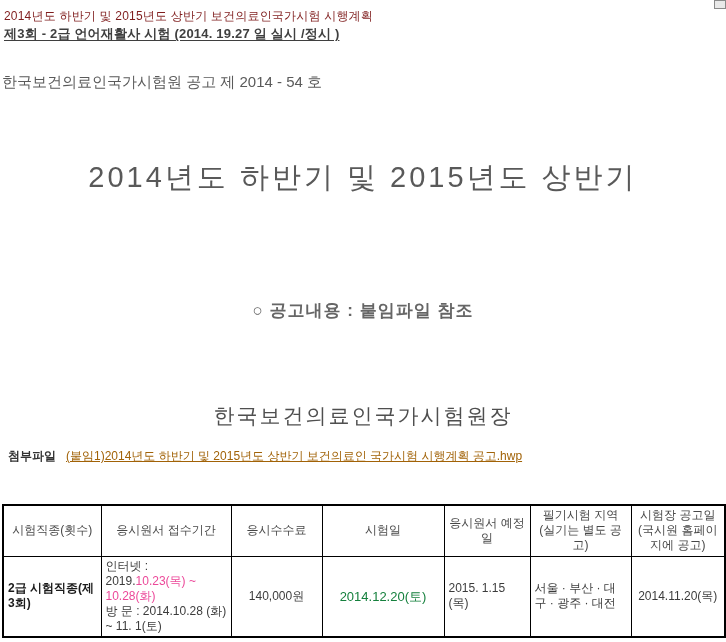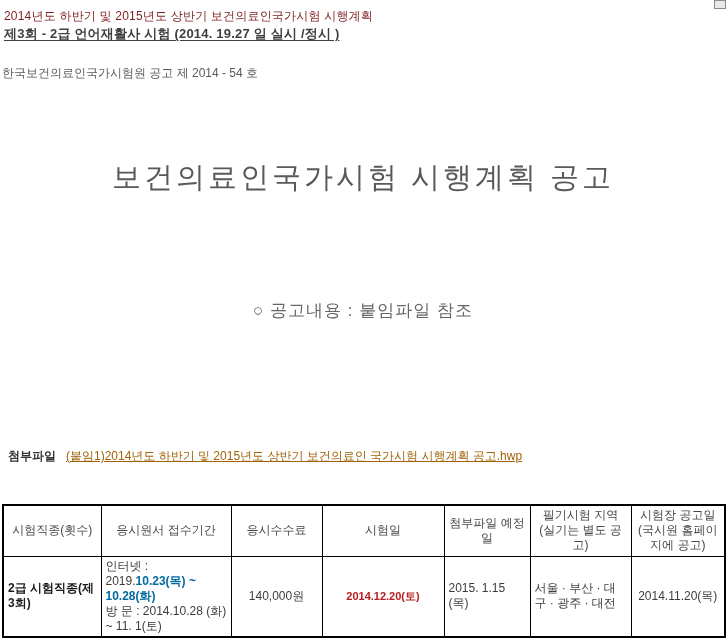--- a/index.html
+++ b/index.html
@@ -14,22 +14,22 @@
   .hdr-line1 {
     position:absolute; top:8px; left:4px;
     font-size:12px; color:#7f1d1d; letter-spacing:0.2px;
   }
   .hdr-line2 {
     position:absolute; top:25px; left:4px;
     font-size:13px; font-weight:bold; color:#3f3f3f;
     text-decoration:underline; text-underline-offset:2px; letter-spacing:0.2px;
   }
   .hdr-notice-no {
-    position:absolute; top:65px; left:2px;
-    font-size:12px; color:#5a5a5a;
+    position:absolute; top:73px; left:2px;
+    font-size:15px; color:#5a5a5a;
   }
 
   
   .corner-icon {
     position:absolute; top:-4px; right:-5px; width:19px; height:16px;
   }
   .corner-icon .box1 {
     position:absolute; top:0; left:6px; width:12px; height:9px;
     border:1px solid #9a9a9a; background:#f2f2f2;
   }
@@ -40,21 +40,21 @@
 
   
   .main-title {
     position:absolute; top:152px; left:0; width:100%;
     text-align:center; font-size:29px; line-height:50px;
     color:#595959; letter-spacing:3px; font-weight:normal;
   }
 
   .notice-line {
     position:absolute; top:299px; left:0; width:100%;
-    text-align:center; font-size:17px; color:#666; letter-spacing:1px;
+    text-align:center; font-size:17px; color:#666; letter-spacing:1px;font-weight:bold;
   }
   .date-line {
     position:absolute; top:353px; left:0; width:100%;
     text-align:center; font-size:15px; color:#6e6e6e; letter-spacing:1px;
   }
   .signature {
     position:absolute; top:402px; left:0; width:100%;
     text-align:center; font-size:21px; color:#4f4f4f; letter-spacing:2px;
   }
 
@@ -74,44 +74,45 @@
   .sched-table th, .sched-table td {
     border:1px solid #000; vertical-align:middle;
     line-height:15px; padding:2px 4px; overflow:hidden;
   }
   .sched-table thead th {
     height:51px; font-weight:normal; text-align:center; color:#474747;
   }
   .sched-table tbody td { height:59px; }
   .cell-left   { text-align:left; }
   .cell-center { text-align:center; }
-  .b { font-weight:bold; color:#0369a1; }
+  .b { font-weight:normal; color:#ec4899; }
   .job-cell { font-weight:bold; color:#1a1a1a; padding-left:6px; }
-  .examdate-cell { font-weight:bold; color:#b91c1c; font-size:11px; }
+  .examdate-cell { font-weight:normal; color:#15803d; font-size:13px; }
 </style>
 </head>
 <body>
 
 <div class="page">
 
   <div class="hdr-line1">2014년도 하반기 및 2015년도 상반기 보건의료인국가시험 시행계획</div>
   <div class="hdr-line2">제3회 - 2급 언어재활사 시험   (2014. 19.27 일 실시 /정시 )</div>
 
   <div class="corner-icon">
     <div class="box1"></div>
     <div class="box2"></div>
   </div>
 
   <div class="hdr-notice-no">한국보건의료인국가시험원 공고 제 2014 - 54 호</div>
 
   <div class="main-title">
-    <div>보건의료인국가시험 시행계획 공고</div>
+    <div>2014년도 하반기 및 2015년도 상반기</div>
   </div>
 
   <div class="notice-line">○ 공고내용 : 붙임파일 참조</div>
+  <div class="signature">한국보건의료인국가시험원장</div>
 
   <div class="attachments">
     <div class="attachment-row">
       <span class="attachment-label">첨부파일</span><a class="attachment-link" href="#">(붙임1)2014년도 하반기 및 2015년도 상반기 보건의료인 국가시험 시행계획 공고.hwp</a>
     </div>
   </div>
 
   <table class="sched-table">
     <colgroup>
       <col style="width:98px">
@@ -121,21 +122,21 @@
         <col style="width:86px">
         <col style="width:101px">
         <col style="width:94px">
     </colgroup>
     <thead>
       <tr>
         <th>시험직종(횟수)</th>
         <th>응시원서 접수기간</th>
         <th>응시수수료</th>
         <th>시험일</th>
-        <th>첨부파일 예정일</th>
+        <th>응시원서 예정일</th>
         <th>필기시험 지역 (실기는 별도 공고)</th>
         <th>시험장 공고일 (국시원 홈페이지에 공고)</th>
       </tr>
     </thead>
     <tbody>
       <tr>
         <td class="cell-left job-cell">2급 시험직종(제3회)</td>
         <td class="cell-left">
           <div><span>인터넷 : 2019.</span><span class="b">10.23(목) ~ 10.28(화)</span></div>
           <div>방 문 : 2014.10.28 (화) ~ 11. 1(토)</div>

